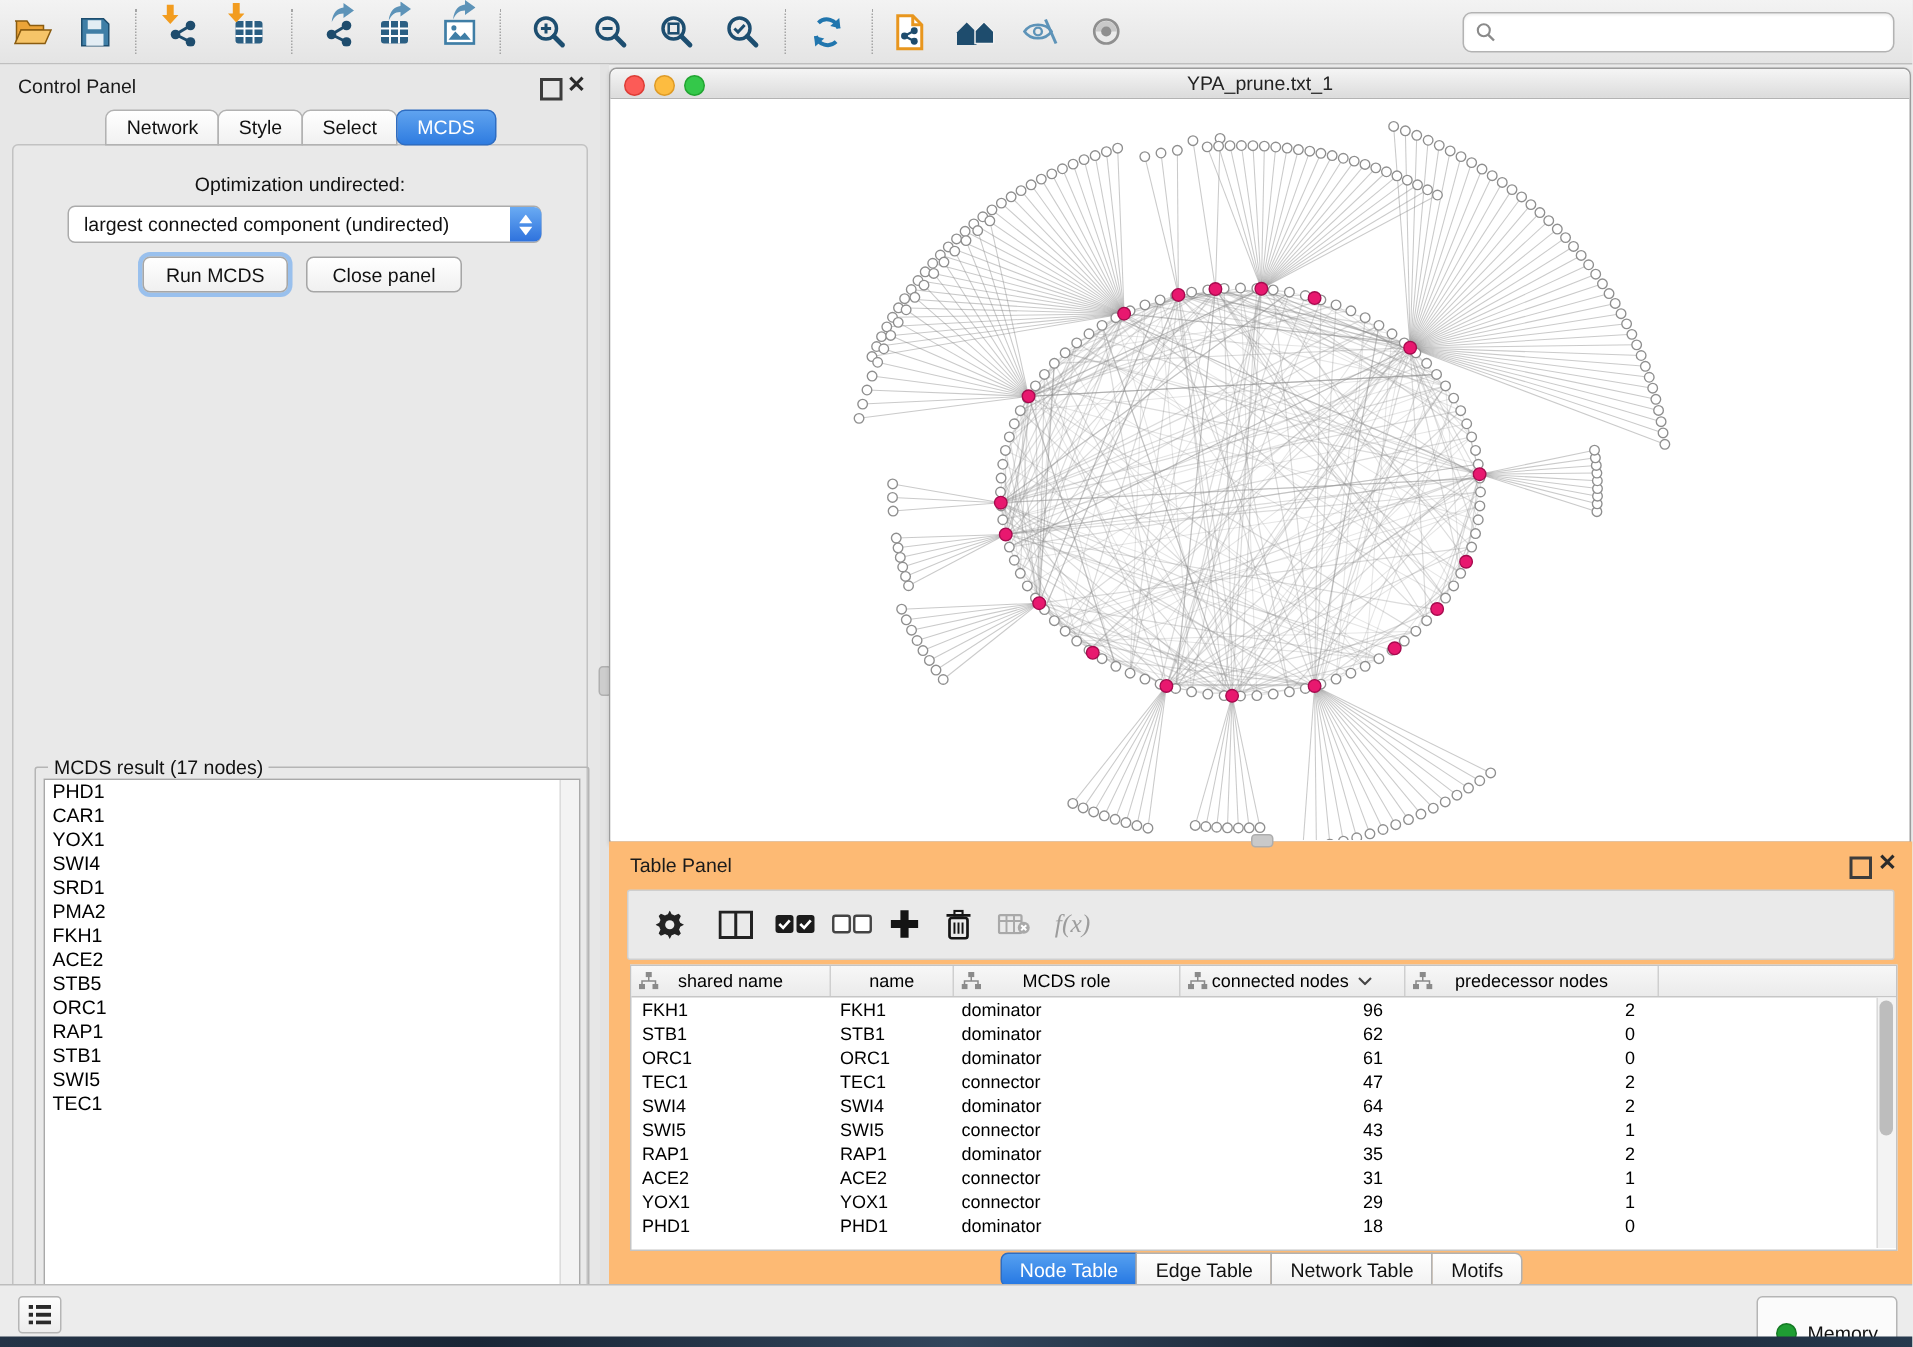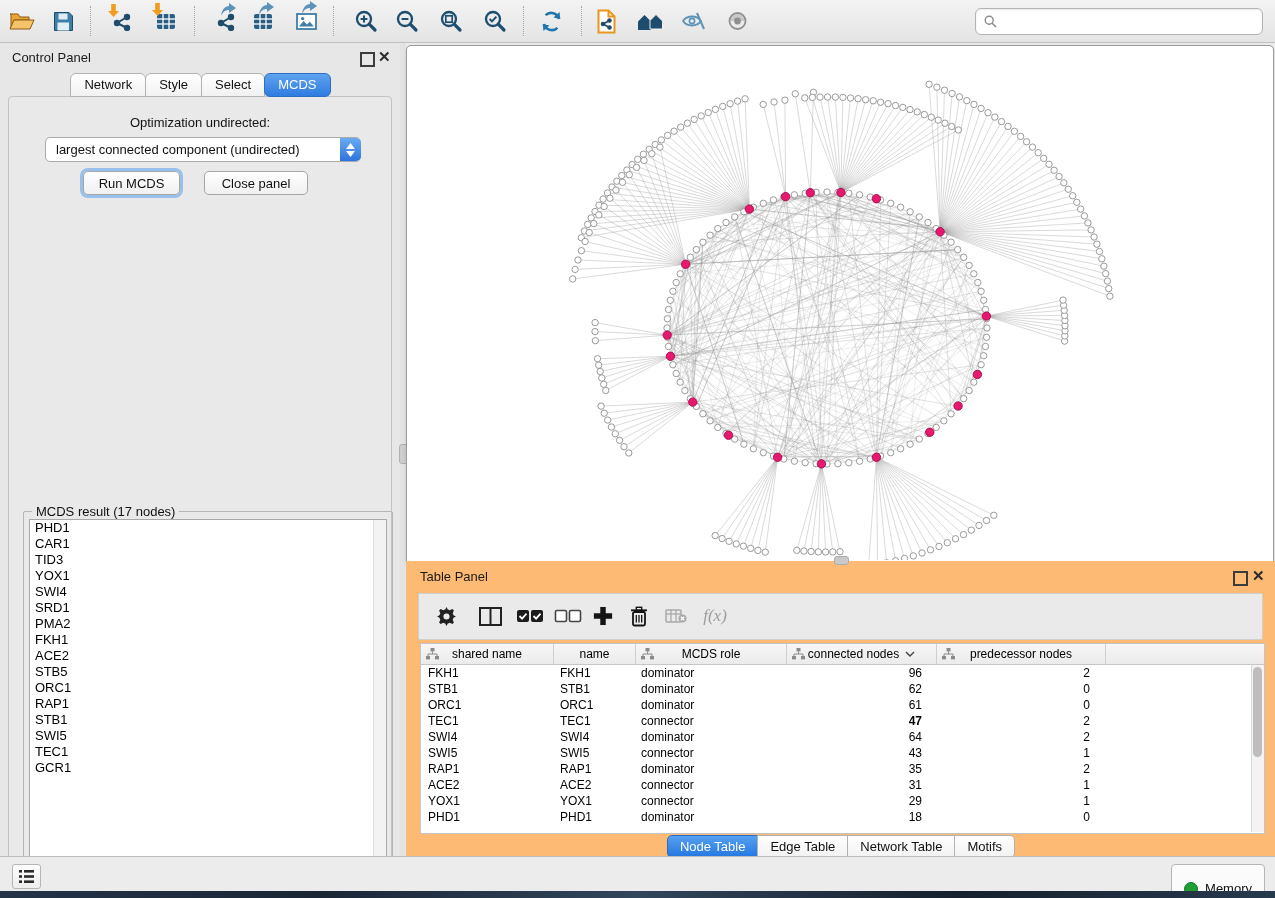--- a/index.html
+++ b/index.html
@@ -31,21 +31,21 @@
   .cp-card{position:absolute;left:8px;top:53px;width:382px;height:796px;background:#e9e9e9;
     border:1px solid #c2c2c2;border-radius:4px;}
   .opt-label{position:absolute;left:0;top:18px;width:100%;text-align:center;font-size:13px;color:#111;}
   .dropdown{position:absolute;left:36px;top:40px;width:314px;height:23px;background:#fff;border:1px solid #ababab;
     border-radius:5px;display:flex;align-items:center;}
   .dropdown .val{flex:1;font-size:13px;padding-left:10px;color:#111;white-space:nowrap;overflow:hidden;}
   .dropdown .step{width:21px;height:23px;margin:-1px -1px -1px 0;border-radius:0 5px 5px 0;
     background:linear-gradient(#6aabf3,#2e72dd);display:flex;flex-direction:column;align-items:center;justify-content:center;gap:2px;}
   .btn{background:linear-gradient(#ffffff,#f0f0f0);border:1px solid #a6a6a6;border-radius:5px;
     font:13px "Liberation Sans",sans-serif;color:#111;height:24px;display:inline-flex;align-items:center;justify-content:center;}
-  .run-btn{position:absolute;left:74px;top:74px;width:97px;box-shadow:0 0 0 3px rgba(100,165,240,.6);}
+  .run-btn{position:absolute;left:86px;top:74px;width:97px;box-shadow:0 0 0 3px rgba(100,165,240,.6);}
   .closep-btn{position:absolute;left:195px;top:74px;width:104px;}
   .fieldset{position:absolute;left:14px;top:414px;width:368px;height:370px;border:1px solid #b5b5b5;border-radius:2px;}
   .legend{position:absolute;left:8px;top:-8px;background:#e9e9e9;padding:0 4px;font-size:13px;color:#111;}
   .listbox{position:absolute;left:5px;top:7px;right:5px;bottom:5px;background:#fff;border:1px solid #a9a9a9;overflow:hidden;}
   .mcds-item{font-size:13px;line-height:16px;padding-left:5px;color:#000;}
   .list-scroll{position:absolute;top:0;right:0;width:12px;height:100%;background:#f3f3f3;border-left:1px solid #dcdcdc;}
   
   .vsplit{position:absolute;left:400px;top:43px;width:6px;height:813px;background:#e3e3e3;}
   .vgrip{position:absolute;left:399px;top:444px;width:7px;height:18px;background:#cdcdcd;border:1px solid #b0b0b0;border-radius:3px;}
   .hgrip{position:absolute;left:834px;top:556px;width:13px;height:7px;background:#c9c9c9;border:1px solid #adadad;border-radius:3px;z-index:5;}
@@ -291,43 +291,47 @@
       </span>
     </div>
     <button class="btn run-btn">Run MCDS</button>
     <button class="btn closep-btn">Close panel</button>
     <div class="fieldset">
       <span class="legend">MCDS result (17 nodes)</span>
       <div class="listbox">
         <div class="list-scroll"></div>
       <div class="mcds-item">PHD1</div>
           <div class="mcds-item">CAR1</div>
-          <div class="mcds-item">TID3</div>
           <div class="mcds-item">YOX1</div>
           <div class="mcds-item">SWI4</div>
           <div class="mcds-item">SRD1</div>
           <div class="mcds-item">PMA2</div>
           <div class="mcds-item">FKH1</div>
           <div class="mcds-item">ACE2</div>
           <div class="mcds-item">STB5</div>
           <div class="mcds-item">ORC1</div>
           <div class="mcds-item">RAP1</div>
           <div class="mcds-item">STB1</div>
           <div class="mcds-item">SWI5</div>
           <div class="mcds-item">TEC1</div>
-          <div class="mcds-item">GCR1</div>
         </div>
     </div>
   </div>
 </div>
 
 <div class="vsplit"></div>
 <div class="vgrip"></div>
 
 <div class="netwin">
+  <div class="nw-titlebar">
+    <span class="traffic t-red"></span>
+    <span class="traffic t-yellow"></span>
+    <span class="traffic t-green"></span>
+    <span class="nw-title">YPA_prune.txt_1</span>
+  </div>
   <div class="nw-canvas">
     <svg id="net-svg" width="864" height="494" viewBox="0 0 864 494">
         <line x1="260.4" y1="271.3" x2="261.5" y2="280.5" stroke="#8a8a8a" stroke-width="0.7" opacity="0.22"></line>
         <line x1="289.3" y1="340.4" x2="283.3" y2="332.7" stroke="#8a8a8a" stroke-width="0.7" opacity="0.22"></line>
         <line x1="512.3" y1="373.1" x2="263.3" y2="289.7" stroke="#8a8a8a" stroke-width="0.7" opacity="0.22"></line>
         <line x1="562.1" y1="199.4" x2="261.5" y2="280.5" stroke="#8a8a8a" stroke-width="0.7" opacity="0.22"></line>
         <line x1="289.3" y1="340.4" x2="269.2" y2="216.5" stroke="#8a8a8a" stroke-width="0.7" opacity="0.22"></line>
         <line x1="261.5" y1="243.5" x2="503.1" y2="378.2" stroke="#8a8a8a" stroke-width="0.7" opacity="0.22"></line>
         <line x1="283.3" y1="191.3" x2="336.9" y2="378.2" stroke="#8a8a8a" stroke-width="0.7" opacity="0.22"></line>
         <line x1="346.4" y1="382.8" x2="512.3" y2="150.9" stroke="#8a8a8a" stroke-width="0.7" opacity="0.22"></line>
@@ -1238,21 +1242,21 @@
           <div class="td" style="width: 132px; flex: 0 0 132px;">ORC1</div>
           <div class="td" style="width: 81px; flex: 0 0 81px;">ORC1</div>
           <div class="td" style="width: 150px; flex: 0 0 150px;">dominator</div>
           <div class="td num" style="width: 149px; flex: 0 0 149px;">61</div>
           <div class="td num" style="width: 168px; flex: 0 0 168px;">0</div>
         </div>
         <div class="tr">
           <div class="td" style="width: 132px; flex: 0 0 132px;">TEC1</div>
           <div class="td" style="width: 81px; flex: 0 0 81px;">TEC1</div>
           <div class="td" style="width: 150px; flex: 0 0 150px;">connector</div>
-          <div class="td num" style="width: 149px; flex: 0 0 149px; font-weight: bold;">47</div>
+          <div class="td num" style="width: 149px; flex: 0 0 149px;">47</div>
           <div class="td num" style="width: 168px; flex: 0 0 168px;">2</div>
         </div>
         <div class="tr">
           <div class="td" style="width: 132px; flex: 0 0 132px;">SWI4</div>
           <div class="td" style="width: 81px; flex: 0 0 81px;">SWI4</div>
           <div class="td" style="width: 150px; flex: 0 0 150px;">dominator</div>
           <div class="td num" style="width: 149px; flex: 0 0 149px;">64</div>
           <div class="td num" style="width: 168px; flex: 0 0 168px;">2</div>
         </div>
         <div class="tr">

